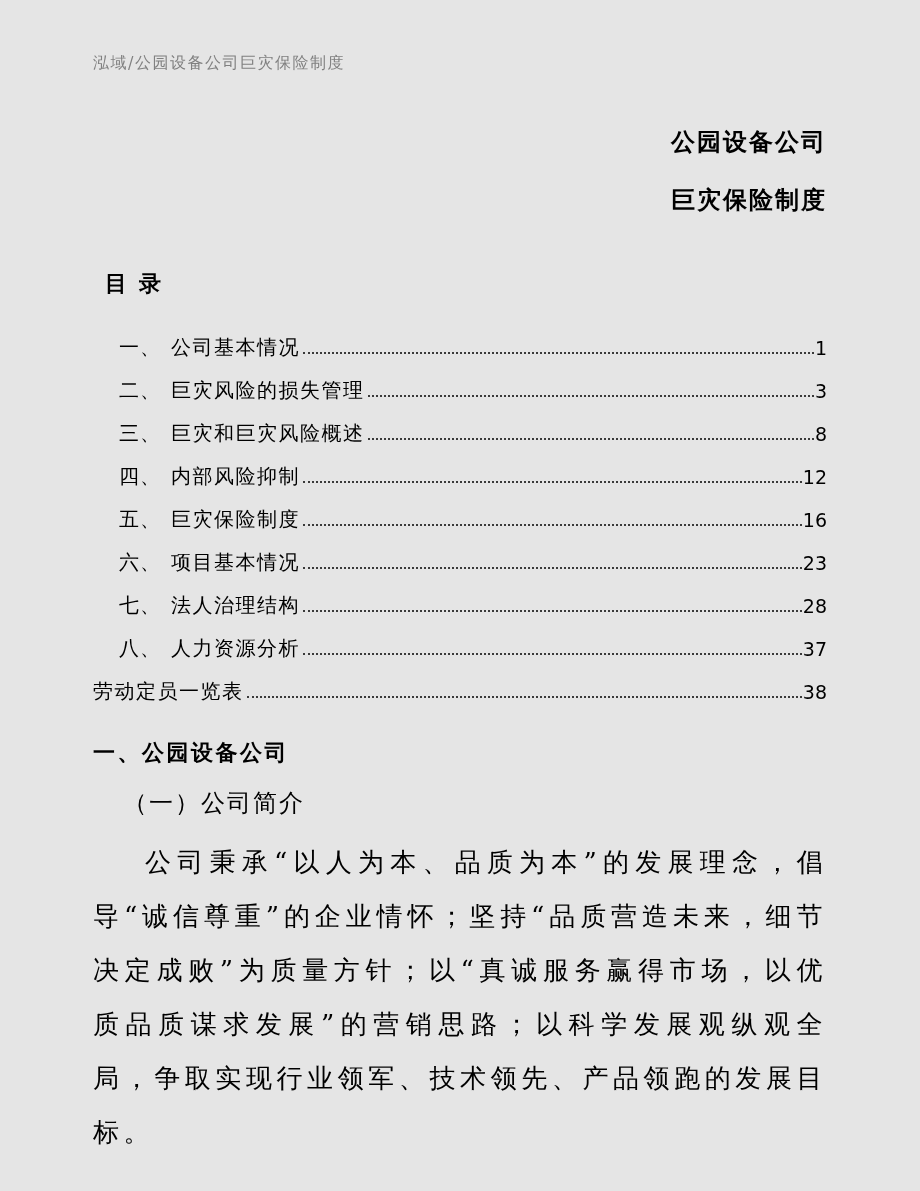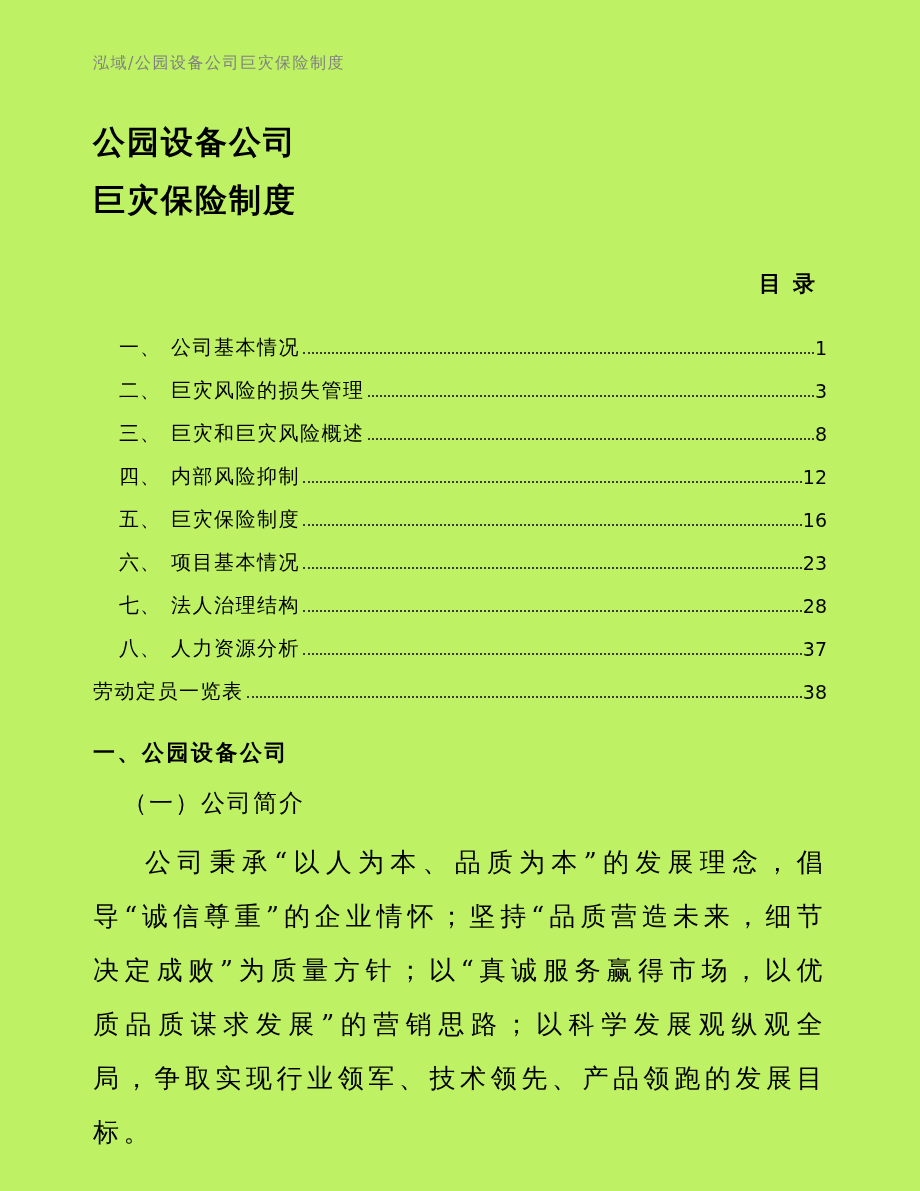--- a/index.html
+++ b/index.html
@@ -1,45 +1,45 @@
 <!DOCTYPE html>
 <html><head>
 <meta charset="utf-8">
 <style>
   * { margin:0; padding:0; box-sizing:border-box; }
   html, body { background:#ffffff; }
   .page {
     position:relative;
     width:920px; height:1191px;
-    background:#bef264;
+    background:#e5e5e5;
     overflow:hidden;
     font-family:"DejaVu Serif","Liberation Serif",serif;
     color:#000000;
   }
   .page-header {
     position:absolute; top:52px; left:93px;
     font-size:16px; line-height:22px;
     color:#808080;
     letter-spacing:1.5px;
     white-space:nowrap;
   }
   .content {
     position:absolute; top:124px; left:93px; width:734px;
   }
   .doc-title {
-    text-align:left;
+    text-align:right;
     font-family:"DejaVu Sans","Liberation Sans",sans-serif;
     font-weight:bold;
-    font-size:32px; line-height:36px;
+    font-size:24px; line-height:36px;
     letter-spacing:2px;
   }
   .doc-title.second { margin-top:22px; }
   .toc-heading {
     margin-top:50px;
-    text-align:right;
+    text-align:left;
     font-size:22px; line-height:30px;
     font-weight:bold;
     letter-spacing:12px;
     text-indent:12px;
   }
   .toc { margin-top:20px; }
   .toc-row {
     display:flex; align-items:flex-end;
     height:43px;
     font-size:20px; line-height:28px;

